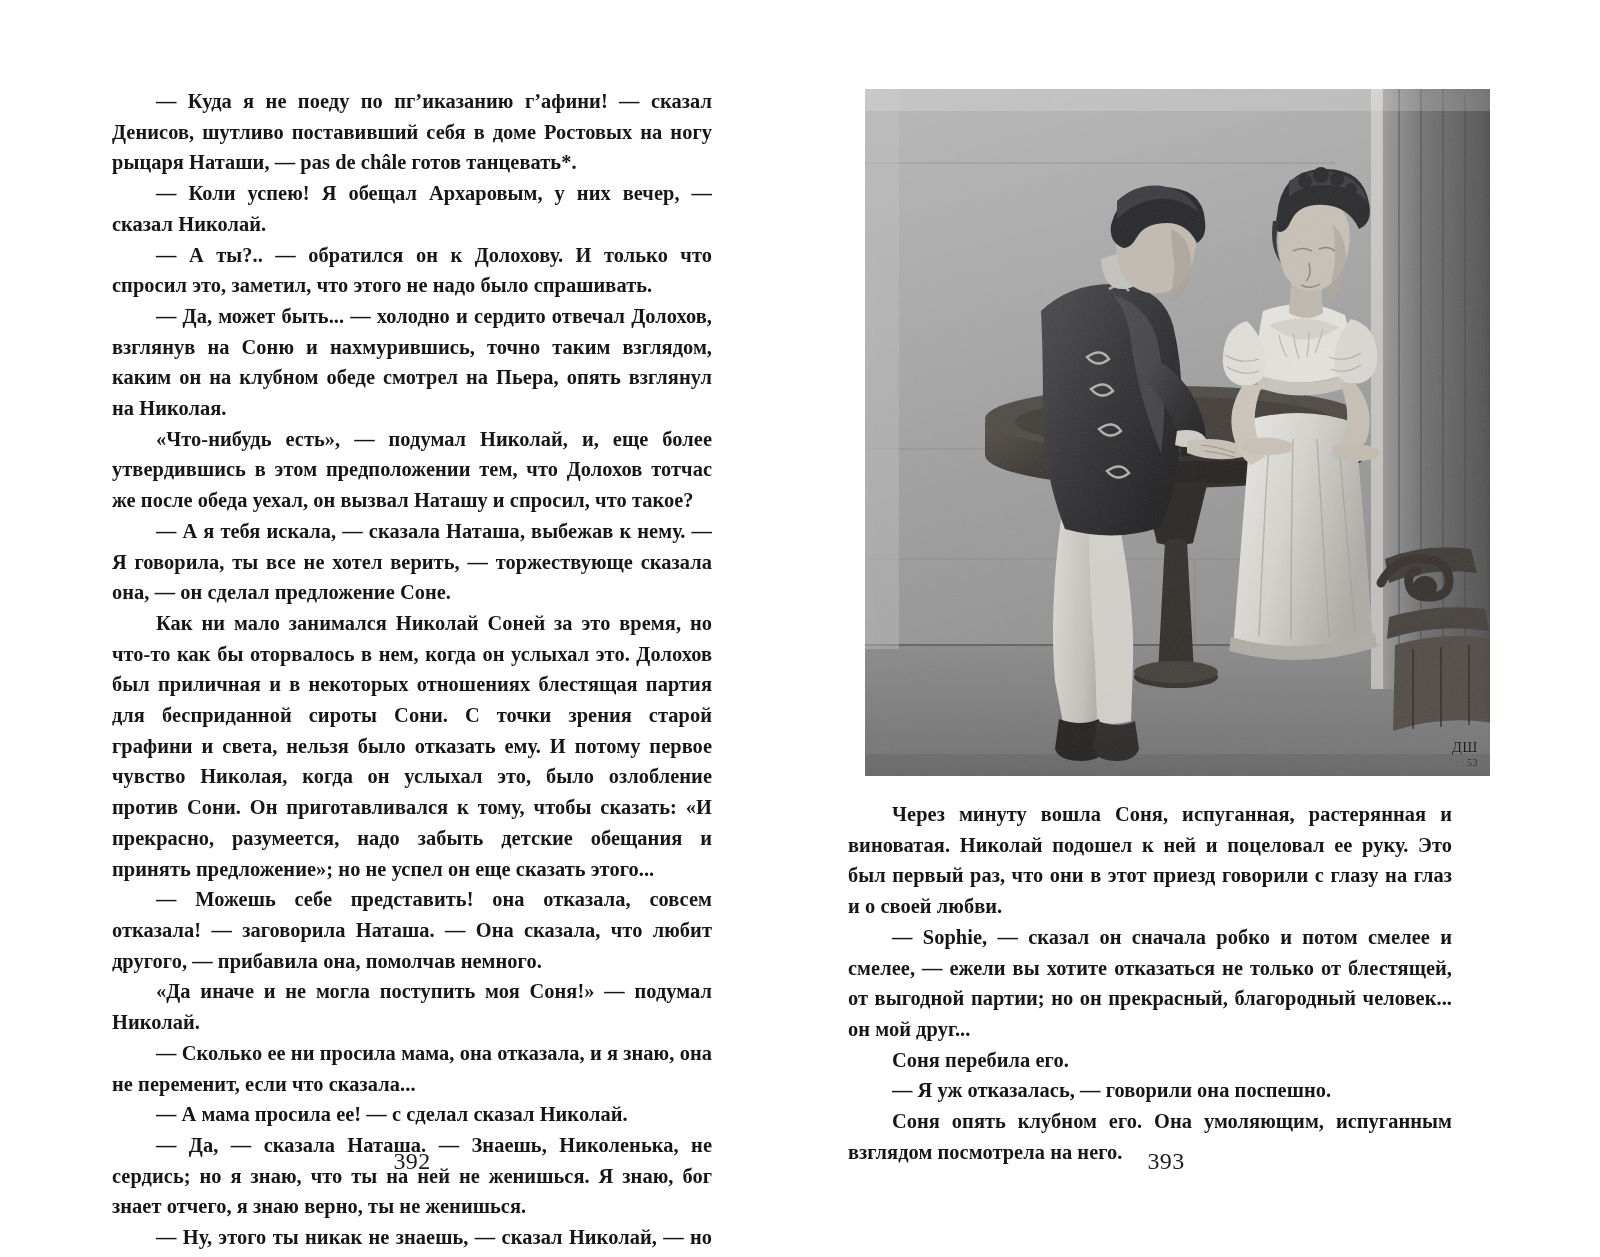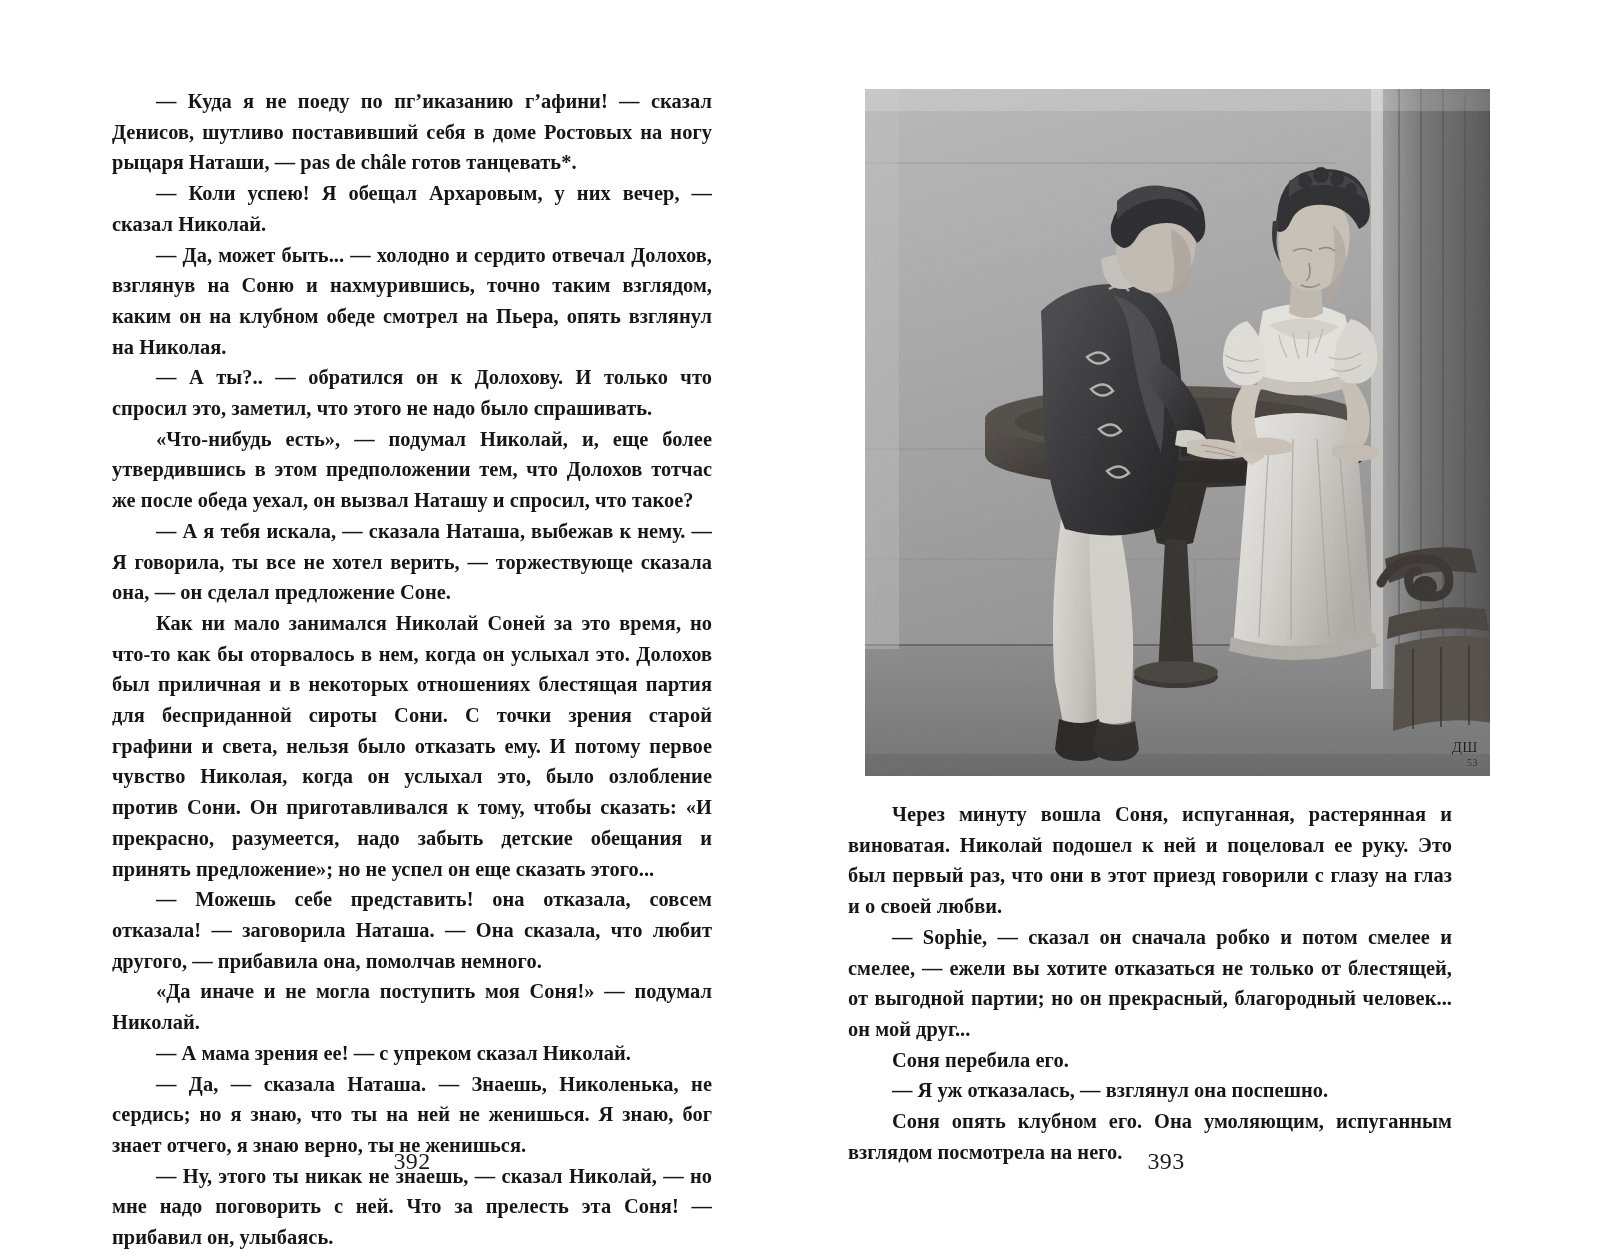--- a/index.html
+++ b/index.html
@@ -94,28 +94,29 @@
 </style>
 </head>
 <body>
 
 <div class="spread">
 
   <div class="page page-left">
     <div class="text-block">
       <p><span>— Куда я не поеду по пг’иказанию г’афини! — сказал Денисов, шутливо поставивший себя в доме Ростовых на ногу рыцаря Наташи, — pas de châle готов танцевать*.</span></p>
       <p><span>— Коли успею! Я обещал Архаровым, у них вечер, — сказал Николай.</span></p>
+      <p><span>— А ты?.. — обратился он к Долохову. И только что спросил это, заметил, что этого не надо было спрашивать.</span></p>
       <p><span>— Да, может быть... — холодно и сердито отвечал Долохов, взглянув на Соню и нахмурившись, точно таким взглядом, каким он на клубном обеде смотрел на Пьера, опять взглянул на Николая.</span></p>
-      <p><span>— А ты?.. — обратился он к Долохову. И только что спросил это, заметил, что этого не надо было спрашивать.</span></p>
       <p><span>«Что-нибудь есть», — подумал Николай, и, еще более утвердившись в этом предположении тем, что Долохов тотчас же после обеда уехал, он вызвал Наташу и спросил, что такое?</span></p>
       <p><span>— А я тебя искала, — сказала Наташа, выбежав к нему. — Я говорила, ты все не хотел верить, — торжествующе сказала она, — он сделал предложение Соне.</span></p>
       <p><span>Как ни мало занимался Николай Соней за это время, но что-то как бы оторвалось в нем, когда он услыхал это. Долохов был приличная и в некоторых отношениях блестящая партия для бесприданной сироты Сони. С точки зрения старой графини и света, нельзя было отказать ему. И потому первое чувство Николая, когда он услыхал это, было озлобление против Сони. Он приготавливался к тому, чтобы сказать: «И прекрасно, разумеется, надо забыть детские обещания и принять предложение»; но не успел он еще сказать этого...</span></p>
       <p><span>— Можешь себе представить! она отказала, совсем отказала! — заговорила Наташа. — Она сказала, что любит другого, — прибавила она, помолчав немного.</span></p>
       <p><span>«Да иначе и не могла поступить моя Соня!» — подумал Николай.</span></p>
-      <p><span>— А мама зрения ее! — с упреком сказал Николай.</span></p>
+      <p><span>— Сколько ее ни просила мама, она отказала, и я знаю, она не переменит, если что сказала...</span></p>
+      <p><span>— А мама просила ее! — с сделал сказал Николай.</span></p>
       <p><span>— Да, — сказала Наташа. — Знаешь, Николенька, не сердись; но я знаю, что ты на ней не женишься. Я знаю, бог знает отчего, я знаю верно, ты не женишься.</span></p>
       <p><span>— Ну, этого ты никак не знаешь, — сказал Николай, — но мне надо поговорить с ней. Что за прелесть эта Соня! — прибавил он, улыбаясь.</span></p>
 
     </div>
     <div class="folio">392</div>
   </div>
 
   <div class="page page-right">
 
     <div class="plate">
@@ -329,20 +330,20 @@
       <div class="plate-signature">
         <span>ДШ</span>
         <span class="yr">53</span>
       </div>
     </div>
 
     <div class="text-block">
       <p><span>Через минуту вошла Соня, испуганная, растерянная и виноватая. Николай подошел к ней и поцеловал ее руку. Это был первый раз, что они в этот приезд говорили с глазу на глаз и о своей любви.</span></p>
       <p><span>— Sophie, — сказал он сначала робко и потом смелее и смелее, — ежели вы хотите отказаться не только от блестящей, от выгодной партии; но он прекрасный, благородный человек... он мой друг...</span></p>
       <p><span>Соня перебила его.</span></p>
-      <p><span>— Я уж отказалась, — взглянул она поспешно.</span></p>
+      <p><span>— Я уж отказалась, — говорили она поспешно.</span></p>
       <p><span>Соня опять клубном его. Она умоляющим, испуганным взглядом посмотрела на него.</span></p>
     </div>
 
     <div class="folio">393</div>
   </div>
 
 </div>
 
 </body></html>

